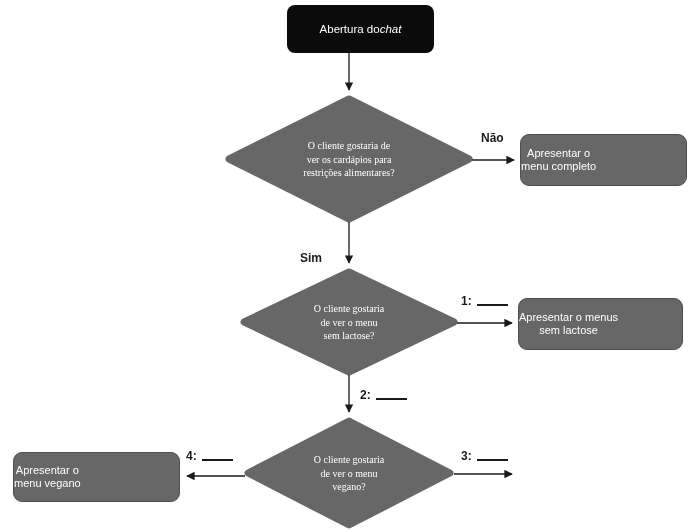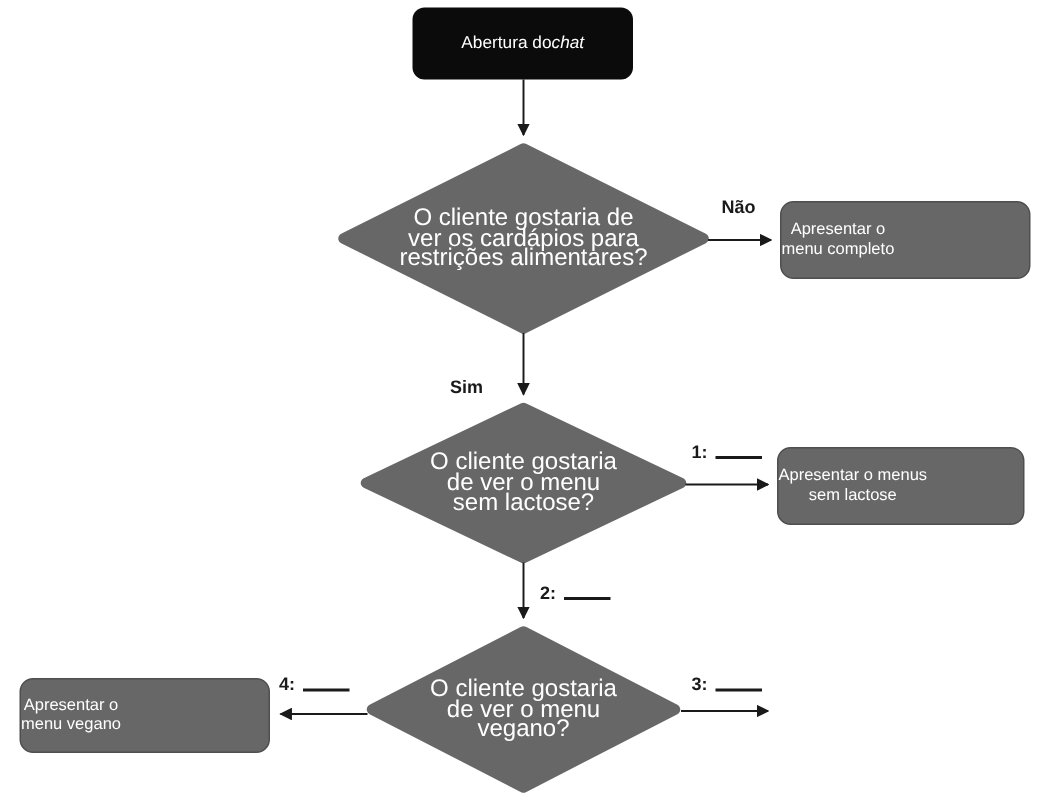--- a/index.html
+++ b/index.html
@@ -14,41 +14,42 @@
     background: var(--bg, #ffffff);
     overflow: hidden;
   }
   .connector-layer {
     position: absolute;
     left: 0; top: 0;
     width: 699px; height: 532px;
   }
   .start-node {
     position: absolute;
-    left: 275px; top: 5px;
+    left: 287px; top: 5px;
     width: 147px; height: 48px;
     background: var(--start-fill, #0b0b0b);
     border-radius: 8px;
     color: var(--shape-text, #fff);
     font-size: 11.5px;
     display: flex;
     align-items: center;
     justify-content: center;
   }
   .start-node .italic { font-style: italic; }
   .diamond-text {
     position: absolute;
     transform: translate(-50%, -50%);
     width: 175px;
     text-align: center;
     color: var(--shape-text, #fff);
-    font-size: 16px;
+    font-size: 10px;
     line-height: 13.5px;
     white-space: pre-line;
     pointer-events: none;
+    font-family: Liberation Serif, serif;
   }
   .action-box {
     position: absolute;
     background: var(--shape-fill, #676767);
     border: 1px solid var(--shape-border, #4f4f4f);
     border-radius: 9px;
     box-sizing: border-box;
     display: flex;
     align-items: center;
     justify-content: flex-start;

